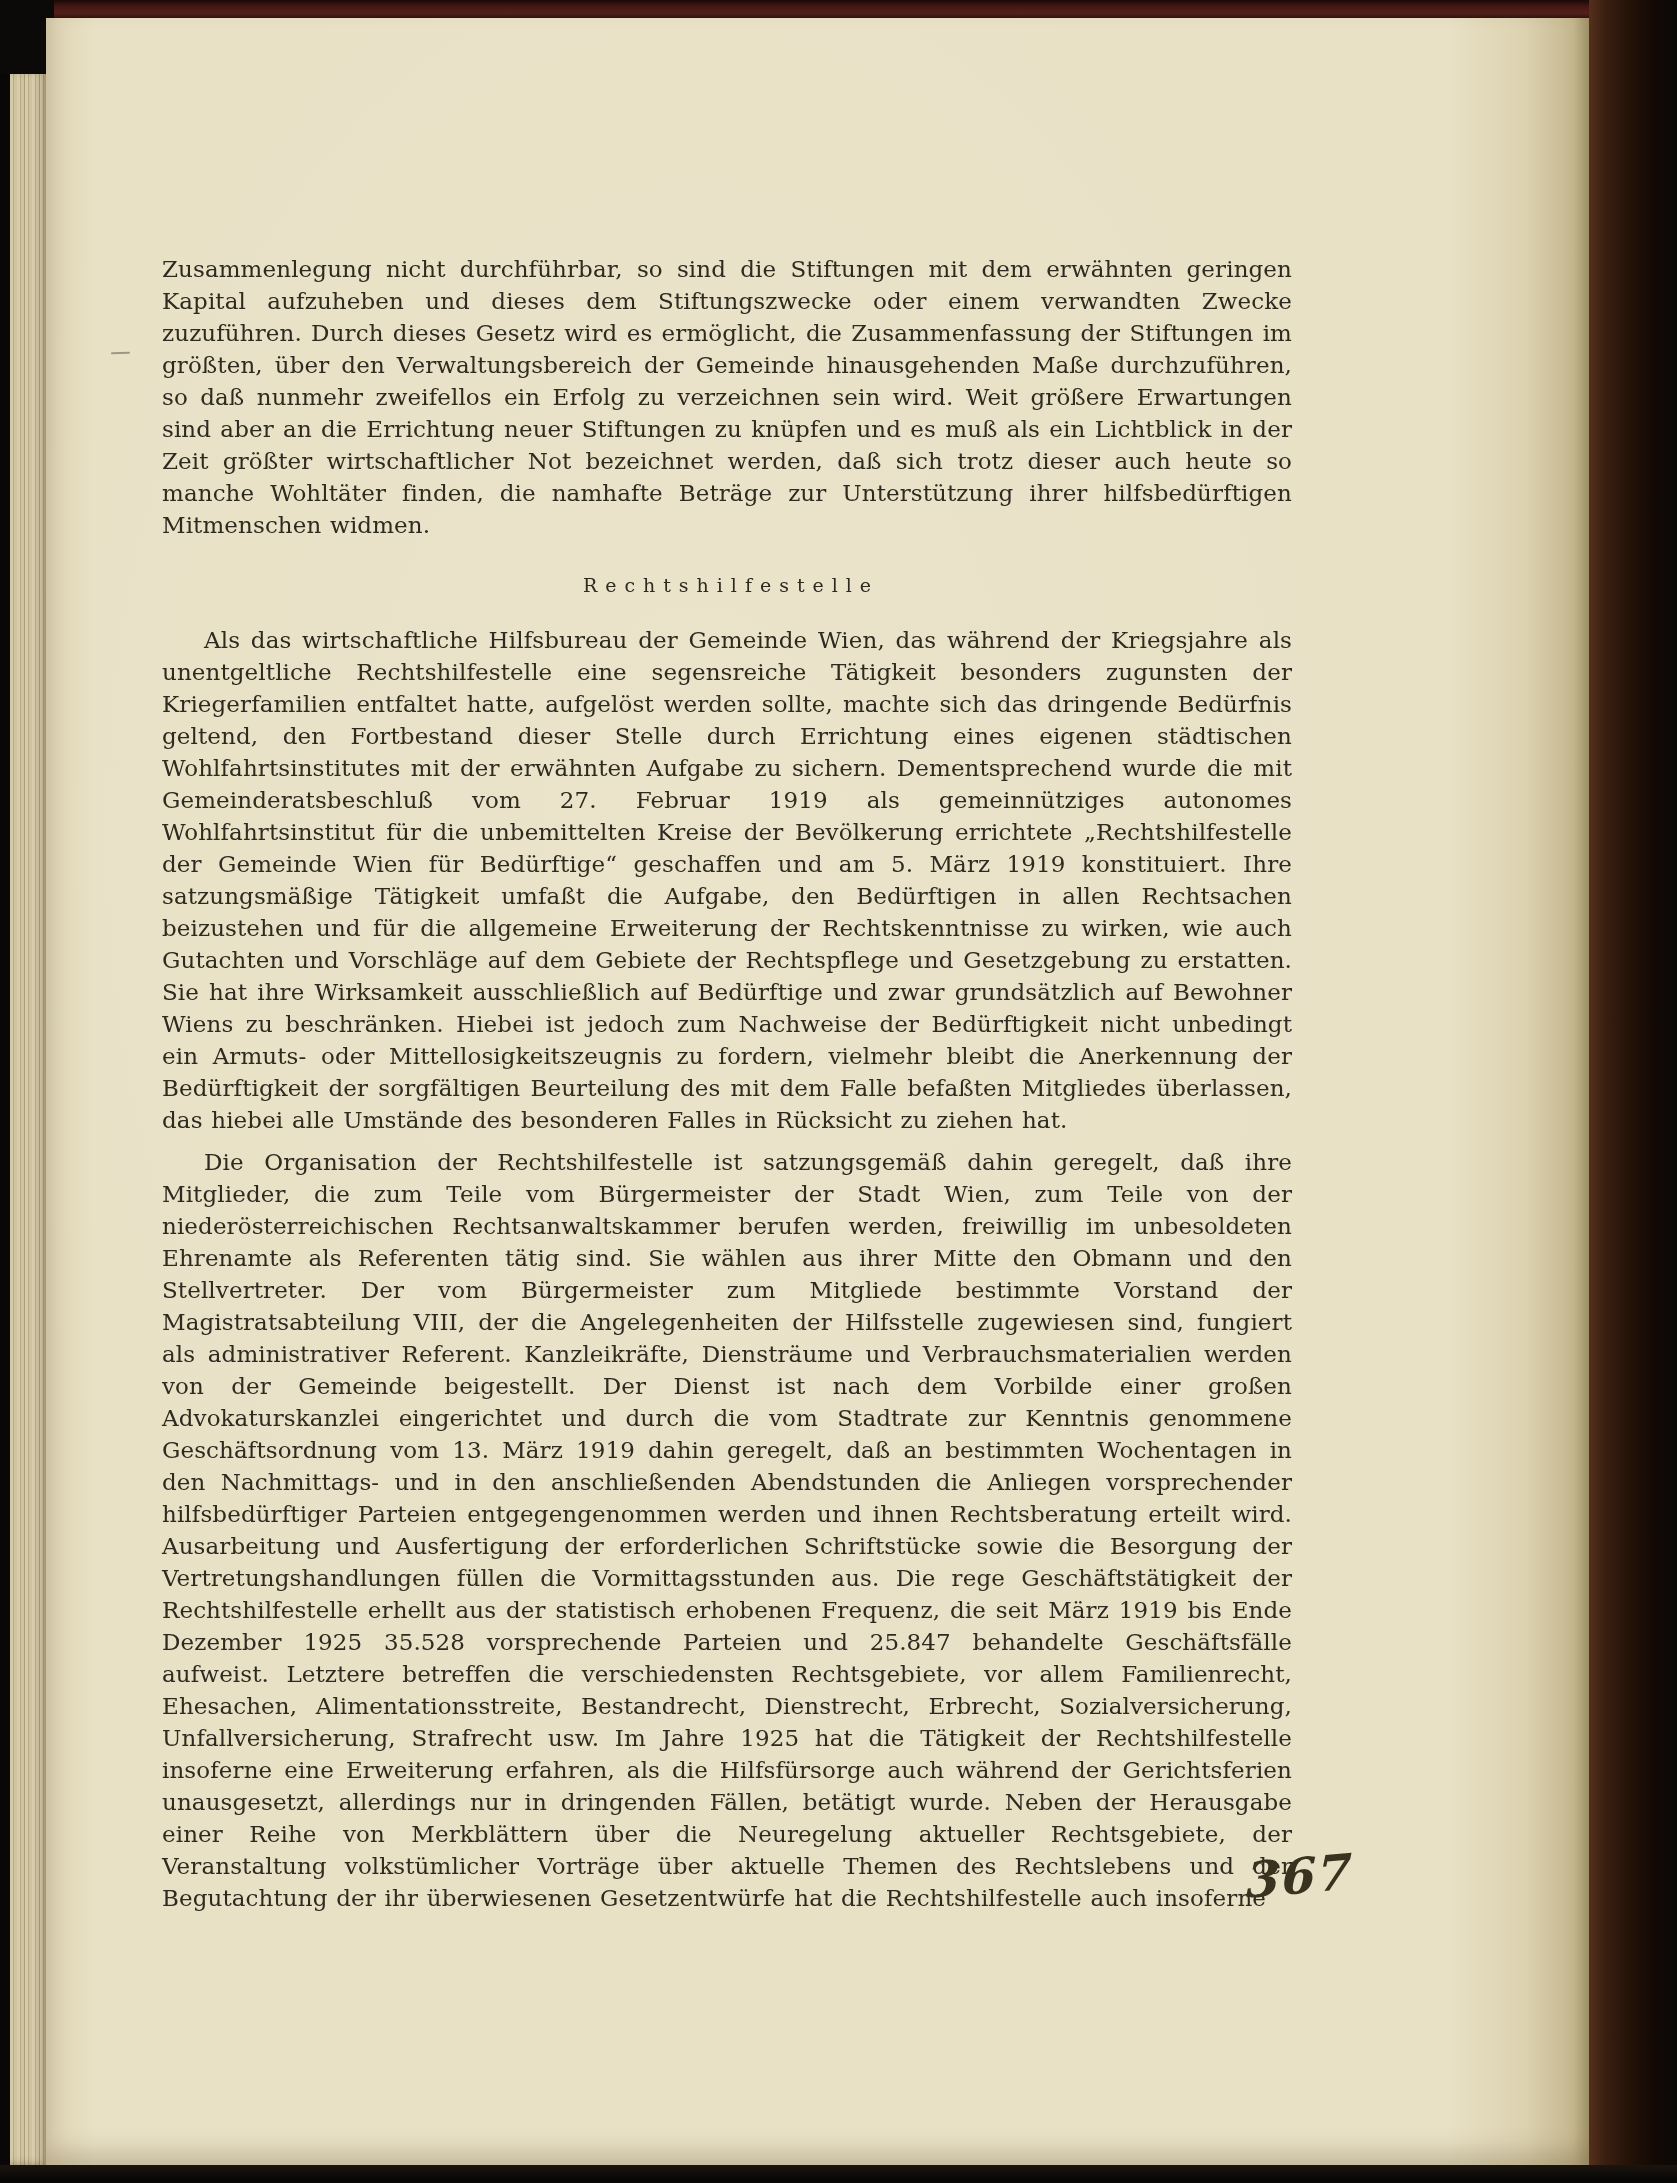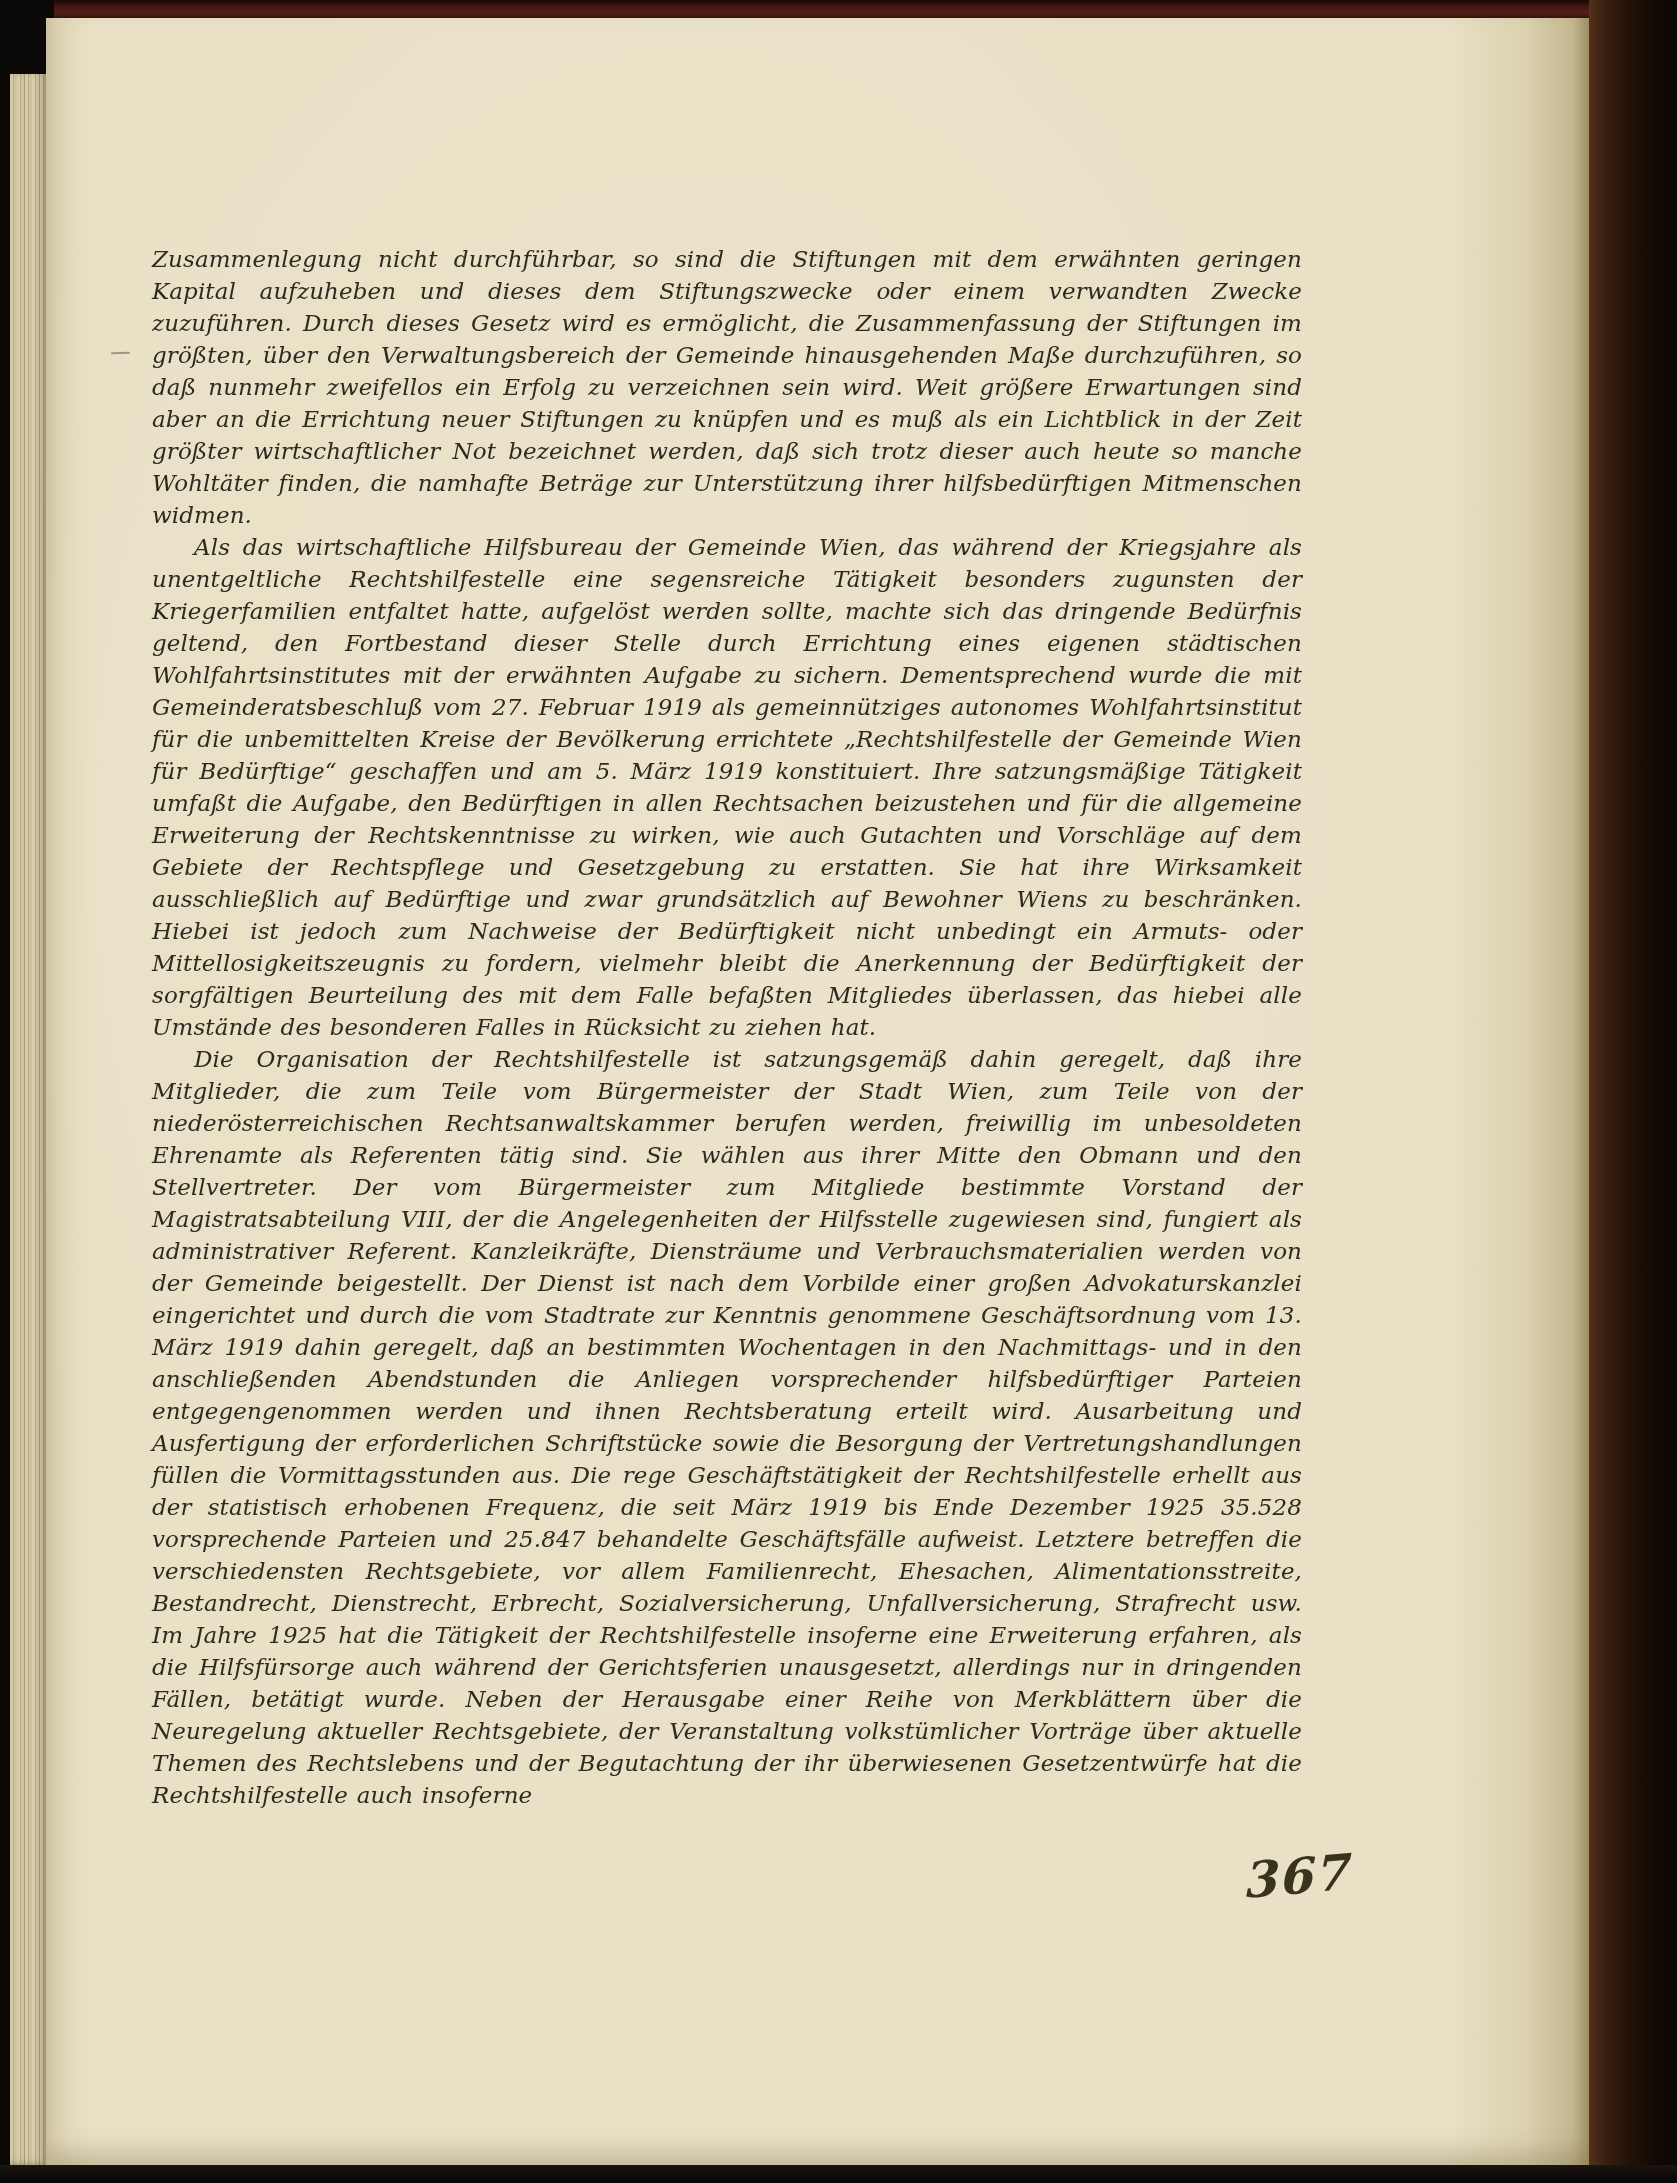--- a/index.html
+++ b/index.html
@@ -87,23 +87,22 @@
     top: 243px;
     width: 1150px;
     color: #2e2a20;
     font-size: 23px;
     line-height: 32px;
     text-align: justify;
     word-spacing: 1.3px;
     letter-spacing: 0.1px;
   }
   .para {
-    margin: 0;
+    margin: 10px;
     padding: 0;
-    font-style: italic;
   }
   .para.indented {
     text-indent: 42px;
   }
   .section-heading {
     margin: 28px 0 23px 0;
     font-size: 19px;
     font-weight: normal;
     text-align: center;
     letter-spacing: 0.42em;
@@ -146,20 +145,21 @@
   <div class="paper"></div>
 
   <div class="right-cover"></div>
   <div class="bottom-dark"></div>
 
   <div class="margin-mark"></div>
 
   <div class="text-column">
     <p class="para">Zusammenlegung nicht durchführbar, so sind die Stiftungen mit dem erwähnten geringen Kapital aufzuheben und dieses dem Stiftungszwecke oder einem verwandten Zwecke zuzuführen. Durch dieses Gesetz wird es ermöglicht, die Zusammenfassung der Stiftungen im größten, über den Verwaltungsbereich der Gemeinde hinausgehenden Maße durchzuführen, so daß nunmehr zweifellos ein Erfolg zu verzeichnen sein wird. Weit größere Erwartungen sind aber an die Errichtung neuer Stiftungen zu knüpfen und es muß als ein Lichtblick in der Zeit größter wirtschaftlicher Not bezeichnet werden, daß sich trotz dieser auch heute so manche Wohltäter finden, die namhafte Beträge zur Unterstützung ihrer hilfsbedürftigen Mitmenschen widmen.</p>
 
+    <h2 class="section-heading">Rechtshilfestelle</h2>
 
     <p class="para indented">Als das wirtschaftliche Hilfsbureau der Gemeinde Wien, das während der Kriegsjahre als unentgeltliche Rechtshilfestelle eine segensreiche Tätigkeit besonders zugunsten der Kriegerfamilien entfaltet hatte, aufgelöst werden sollte, machte sich das dringende Bedürfnis geltend, den Fortbestand dieser Stelle durch Errichtung eines eigenen städtischen Wohlfahrtsinstitutes mit der erwähnten Aufgabe zu sichern. Dementsprechend wurde die mit Gemeinderatsbeschluß vom 27. Februar 1919 als gemeinnütziges autonomes Wohlfahrtsinstitut für die unbemittelten Kreise der Bevölkerung errichtete „Rechtshilfestelle der Gemeinde Wien für Bedürftige“ geschaffen und am 5. März 1919 konstituiert. Ihre satzungsmäßige Tätigkeit umfaßt die Aufgabe, den Bedürftigen in allen Rechtsachen beizustehen und für die allgemeine Erweiterung der Rechtskenntnisse zu wirken, wie auch Gutachten und Vorschläge auf dem Gebiete der Rechtspflege und Gesetzgebung zu erstatten. Sie hat ihre Wirksamkeit ausschließlich auf Bedürftige und zwar grundsätzlich auf Bewohner Wiens zu beschränken. Hiebei ist jedoch zum Nachweise der Bedürftigkeit nicht unbedingt ein Armuts- oder Mittellosigkeitszeugnis zu fordern, vielmehr bleibt die Anerkennung der Bedürftigkeit der sorgfältigen Beurteilung des mit dem Falle befaßten Mitgliedes überlassen, das hiebei alle Umstände des besonderen Falles in Rücksicht zu ziehen hat.</p>
 
     <p class="para indented">Die Organisation der Rechtshilfestelle ist satzungsgemäß dahin geregelt, daß ihre Mitglieder, die zum Teile vom Bürgermeister der Stadt Wien, zum Teile von der niederösterreichischen Rechtsanwaltskammer berufen werden, freiwillig im unbesoldeten Ehrenamte als Referenten tätig sind. Sie wählen aus ihrer Mitte den Obmann und den Stellvertreter. Der vom Bürgermeister zum Mitgliede bestimmte Vorstand der Magistratsabteilung VIII, der die Angelegenheiten der Hilfsstelle zugewiesen sind, fungiert als administrativer Referent. Kanzleikräfte, Diensträume und Verbrauchsmaterialien werden von der Gemeinde beigestellt. Der Dienst ist nach dem Vorbilde einer großen Advokaturskanzlei eingerichtet und durch die vom Stadtrate zur Kenntnis genommene Geschäftsordnung vom 13. März 1919 dahin geregelt, daß an bestimmten Wochentagen in den Nachmittags- und in den anschließenden Abendstunden die Anliegen vorsprechender hilfsbedürftiger Parteien entgegengenommen werden und ihnen Rechtsberatung erteilt wird. Ausarbeitung und Ausfertigung der erforderlichen Schriftstücke sowie die Besorgung der Vertretungshandlungen füllen die Vormittagsstunden aus. Die rege Geschäftstätigkeit der Rechtshilfestelle erhellt aus der statistisch erhobenen Frequenz, die seit März 1919 bis Ende Dezember 1925 35.528 vorsprechende Parteien und 25.847 behandelte Geschäftsfälle aufweist. Letztere betreffen die verschiedensten Rechtsgebiete, vor allem Familienrecht, Ehesachen, Alimentationsstreite, Bestandrecht, Dienstrecht, Erbrecht, Sozialversicherung, Unfallversicherung, Strafrecht usw. Im Jahre 1925 hat die Tätigkeit der Rechtshilfestelle insoferne eine Erweiterung erfahren, als die Hilfsfürsorge auch während der Gerichtsferien unausgesetzt, allerdings nur in dringenden Fällen, betätigt wurde. Neben der Herausgabe einer Reihe von Merkblättern über die Neuregelung aktueller Rechtsgebiete, der Veranstaltung volkstümlicher Vorträge über aktuelle Themen des Rechtslebens und der Begutachtung der ihr überwiesenen Gesetzentwürfe hat die Rechtshilfestelle auch insoferne</p>
   </div>
 
   <div class="page-number">367</div>
 
 </div>
 

